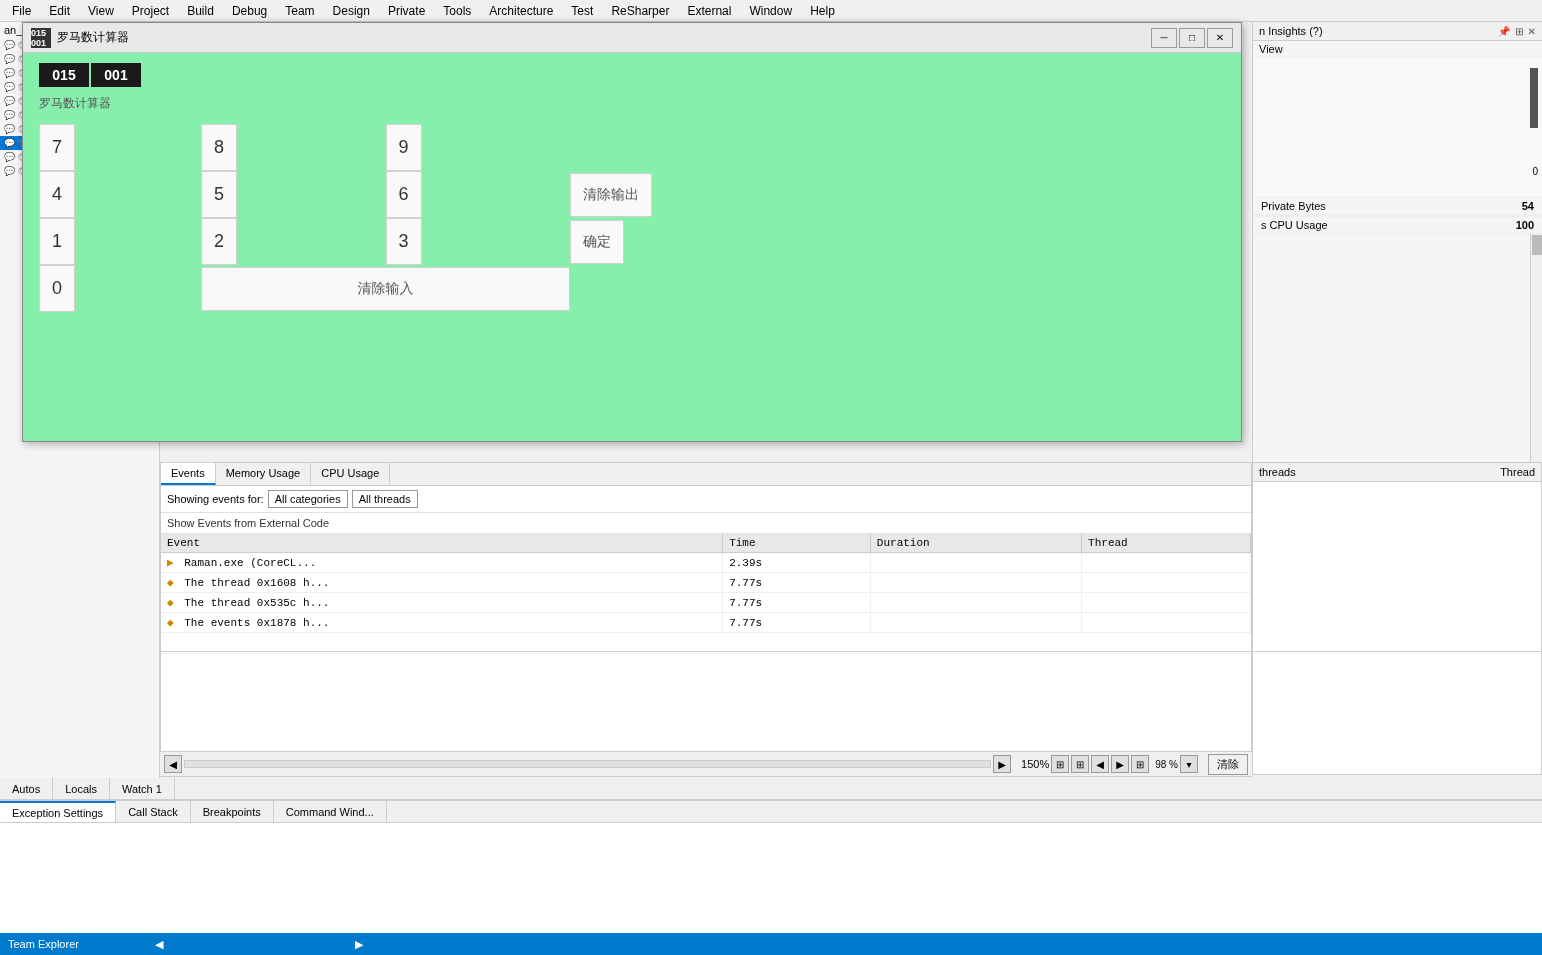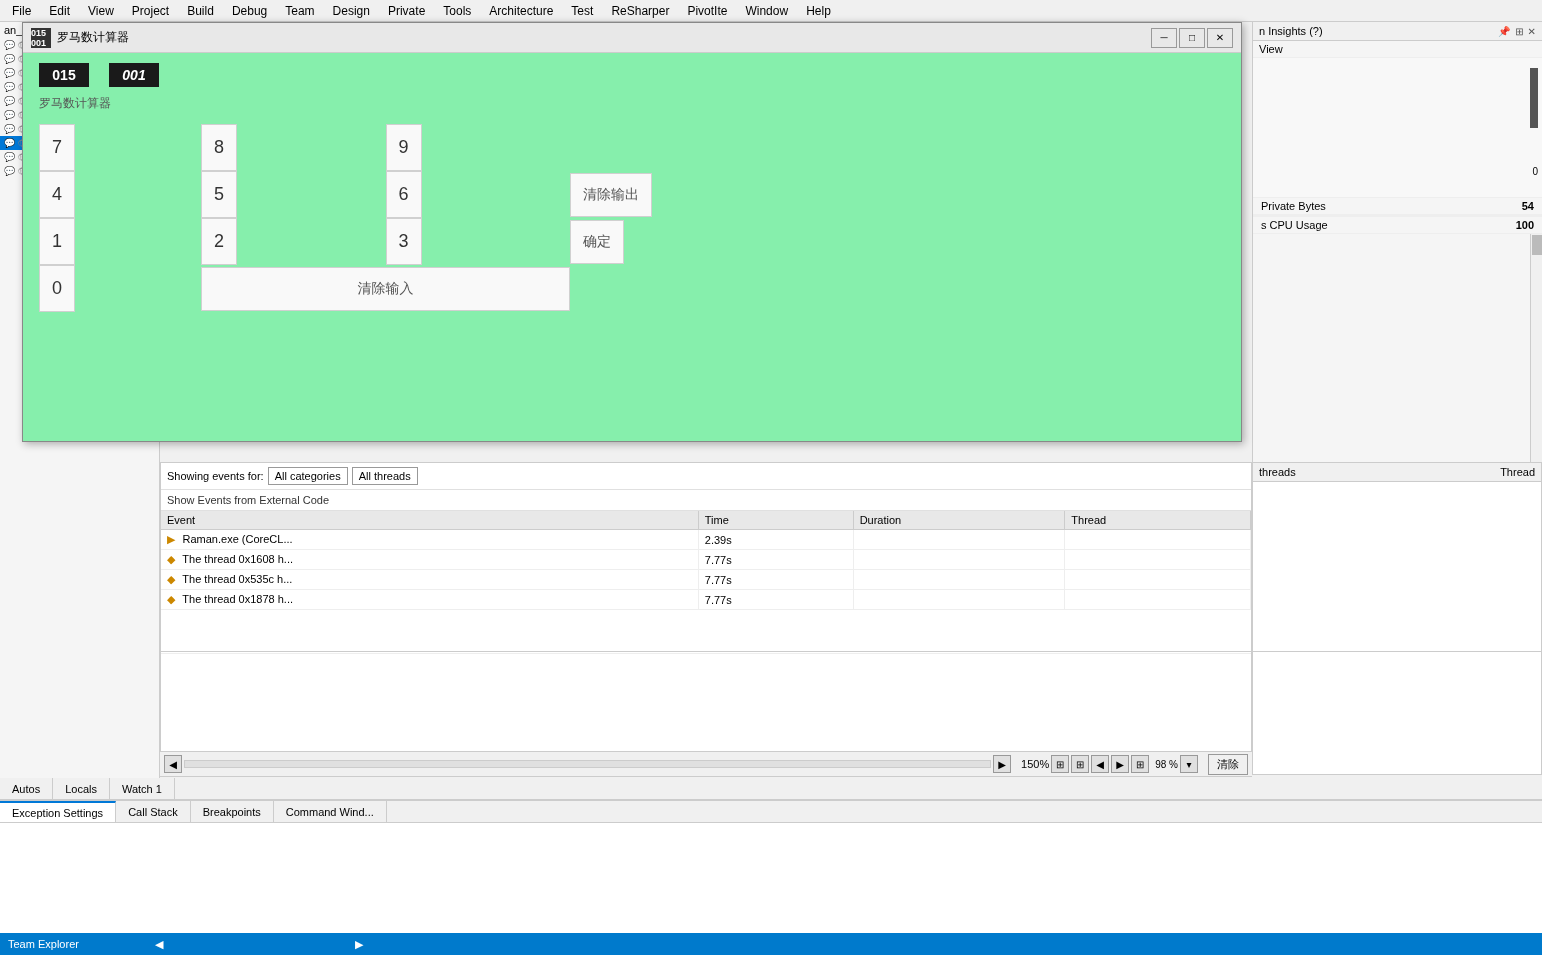--- a/index.html
+++ b/index.html
@@ -306,41 +306,41 @@
   <div class="menu-item">Project</div>
   <div class="menu-item">Build</div>
   <div class="menu-item">Debug</div>
   <div class="menu-item">Team</div>
   <div class="menu-item">Design</div>
   <div class="menu-item">Private</div>
   <div class="menu-item">Tools</div>
   <div class="menu-item">Architecture</div>
   <div class="menu-item">Test</div>
   <div class="menu-item">ReSharper</div>
-  <div class="menu-item">PivotIte</div>
+  <div class="menu-item">External</div>
   <div class="menu-item">Window</div>
   <div class="menu-item">Help</div>
 </div>
 
 <div class="app-window">
   <div class="app-titlebar">
     <div class="app-title-icon">
       <span style="font-size:9px;">015 001</span>
     </div>
     <span class="app-title-text">罗马数计算器</span>
     <div class="window-controls">
       <div class="win-btn">─</div>
       <div class="win-btn">□</div>
       <div class="win-btn close">✕</div>
     </div>
   </div>
   <div class="app-content">
     <div class="app-display-bar">
       <div class="display-box">015</div>
-      <div class="display-box" style="margin-left:20px;font-style:italic;">001</div>
+      <div class="display-box" style="margin-left:2px;">001</div>
     </div>
     <div class="app-subtitle">罗马数计算器</div>
 
     <table style="border-collapse:collapse; width:900px;">
       <tbody>
           <tr>
         <td><button class="calc-btn">7</button></td>
         <td><button class="calc-btn">8</button></td>
         <td><button class="calc-btn">9</button></td>
         <td style="border:none;background:transparent;"></td>
@@ -484,30 +484,35 @@
 <div style="position:absolute; top:462px; right:0; width:290px; height:190px; background:#fff; border:1px solid #ccc; z-index:5; display:flex; flex-direction:column;">
 
   <div style="background:#f0f0f0; border-bottom:1px solid #ccc; padding:3px 6px; font-size:11px; display:flex; align-items:center; justify-content:space-between;">
     <span>threads</span>
     <span>Thread</span>
   </div>
 </div>
 
 <div style="position:absolute; top:462px; left:160px; right:290px; height:190px; background:#fff; border:1px solid #ccc; z-index:5; display:flex; flex-direction:column;">
 
+  <div class="panel-tabs">
+    <div class="panel-tab active">Events</div>
+    <div class="panel-tab">Memory Usage</div>
+    <div class="panel-tab">CPU Usage</div>
+  </div>
 
   <div class="diag-showing">
     <span>Showing events for:</span>
     <span class="diag-dropdown">All categories</span>
     <span class="diag-dropdown">All threads</span>
   </div>
 
   <div class="show-external">Show Events from External Code</div>
 
-  <div style="flex:1; overflow:auto;">
+  <div style="flex:1; overflow:auto;font-family:Liberation Mono, monospace;">
     <table class="events-table">
       <thead>
         <tr>
           <th>Event</th>
           <th>Time</th>
           <th>Duration</th>
           <th>Thread</th>
         </tr>
       </thead>
       <tbody id="events-tbody">
@@ -534,21 +539,21 @@
         <span style="color:#cc8800; margin-right:4px;">◆</span>
         <span>The thread 0x535c h...</span>
       </td>
       <td>7.77s</td>
       <td></td>
       <td></td>
     </tr>
           <tr>
       <td>
         <span style="color:#cc8800; margin-right:4px;">◆</span>
-        <span>The thread 0x1878 h...</span>
+        <span>The events 0x1878 h...</span>
       </td>
       <td>7.77s</td>
       <td></td>
       <td></td>
     </tr>
         </tbody>
     </table>
   </div>
 </div>
 

